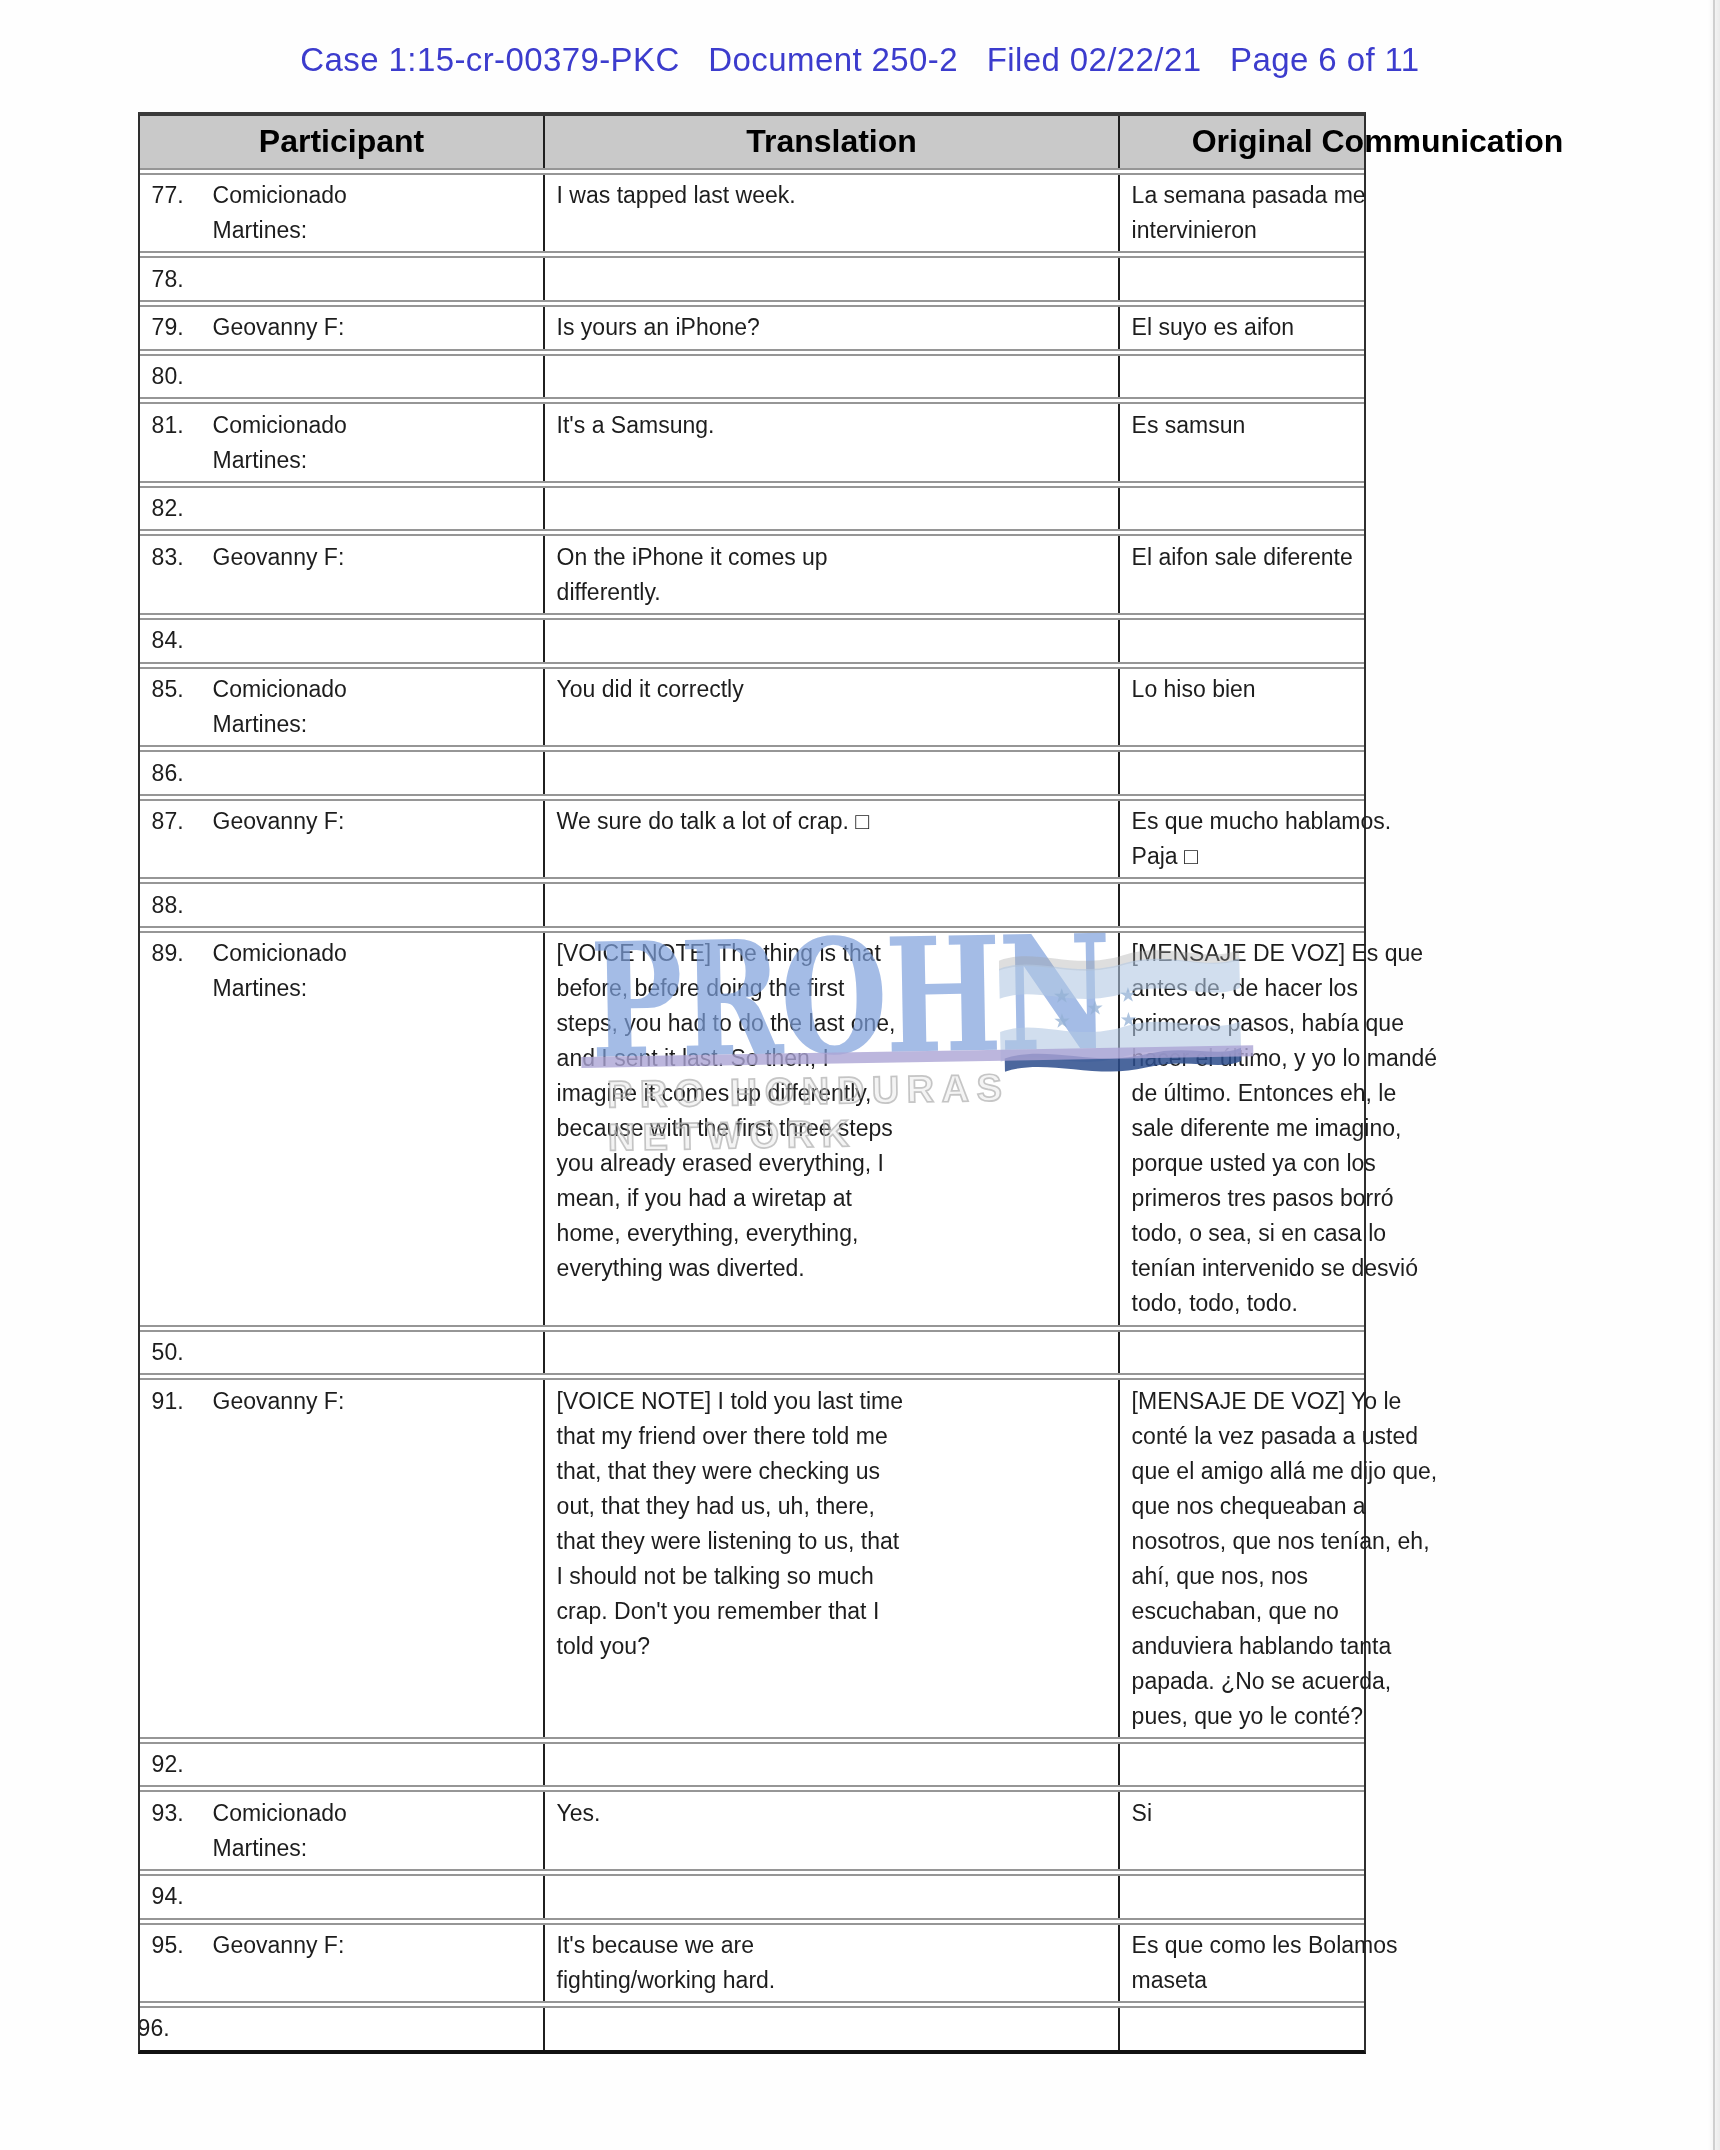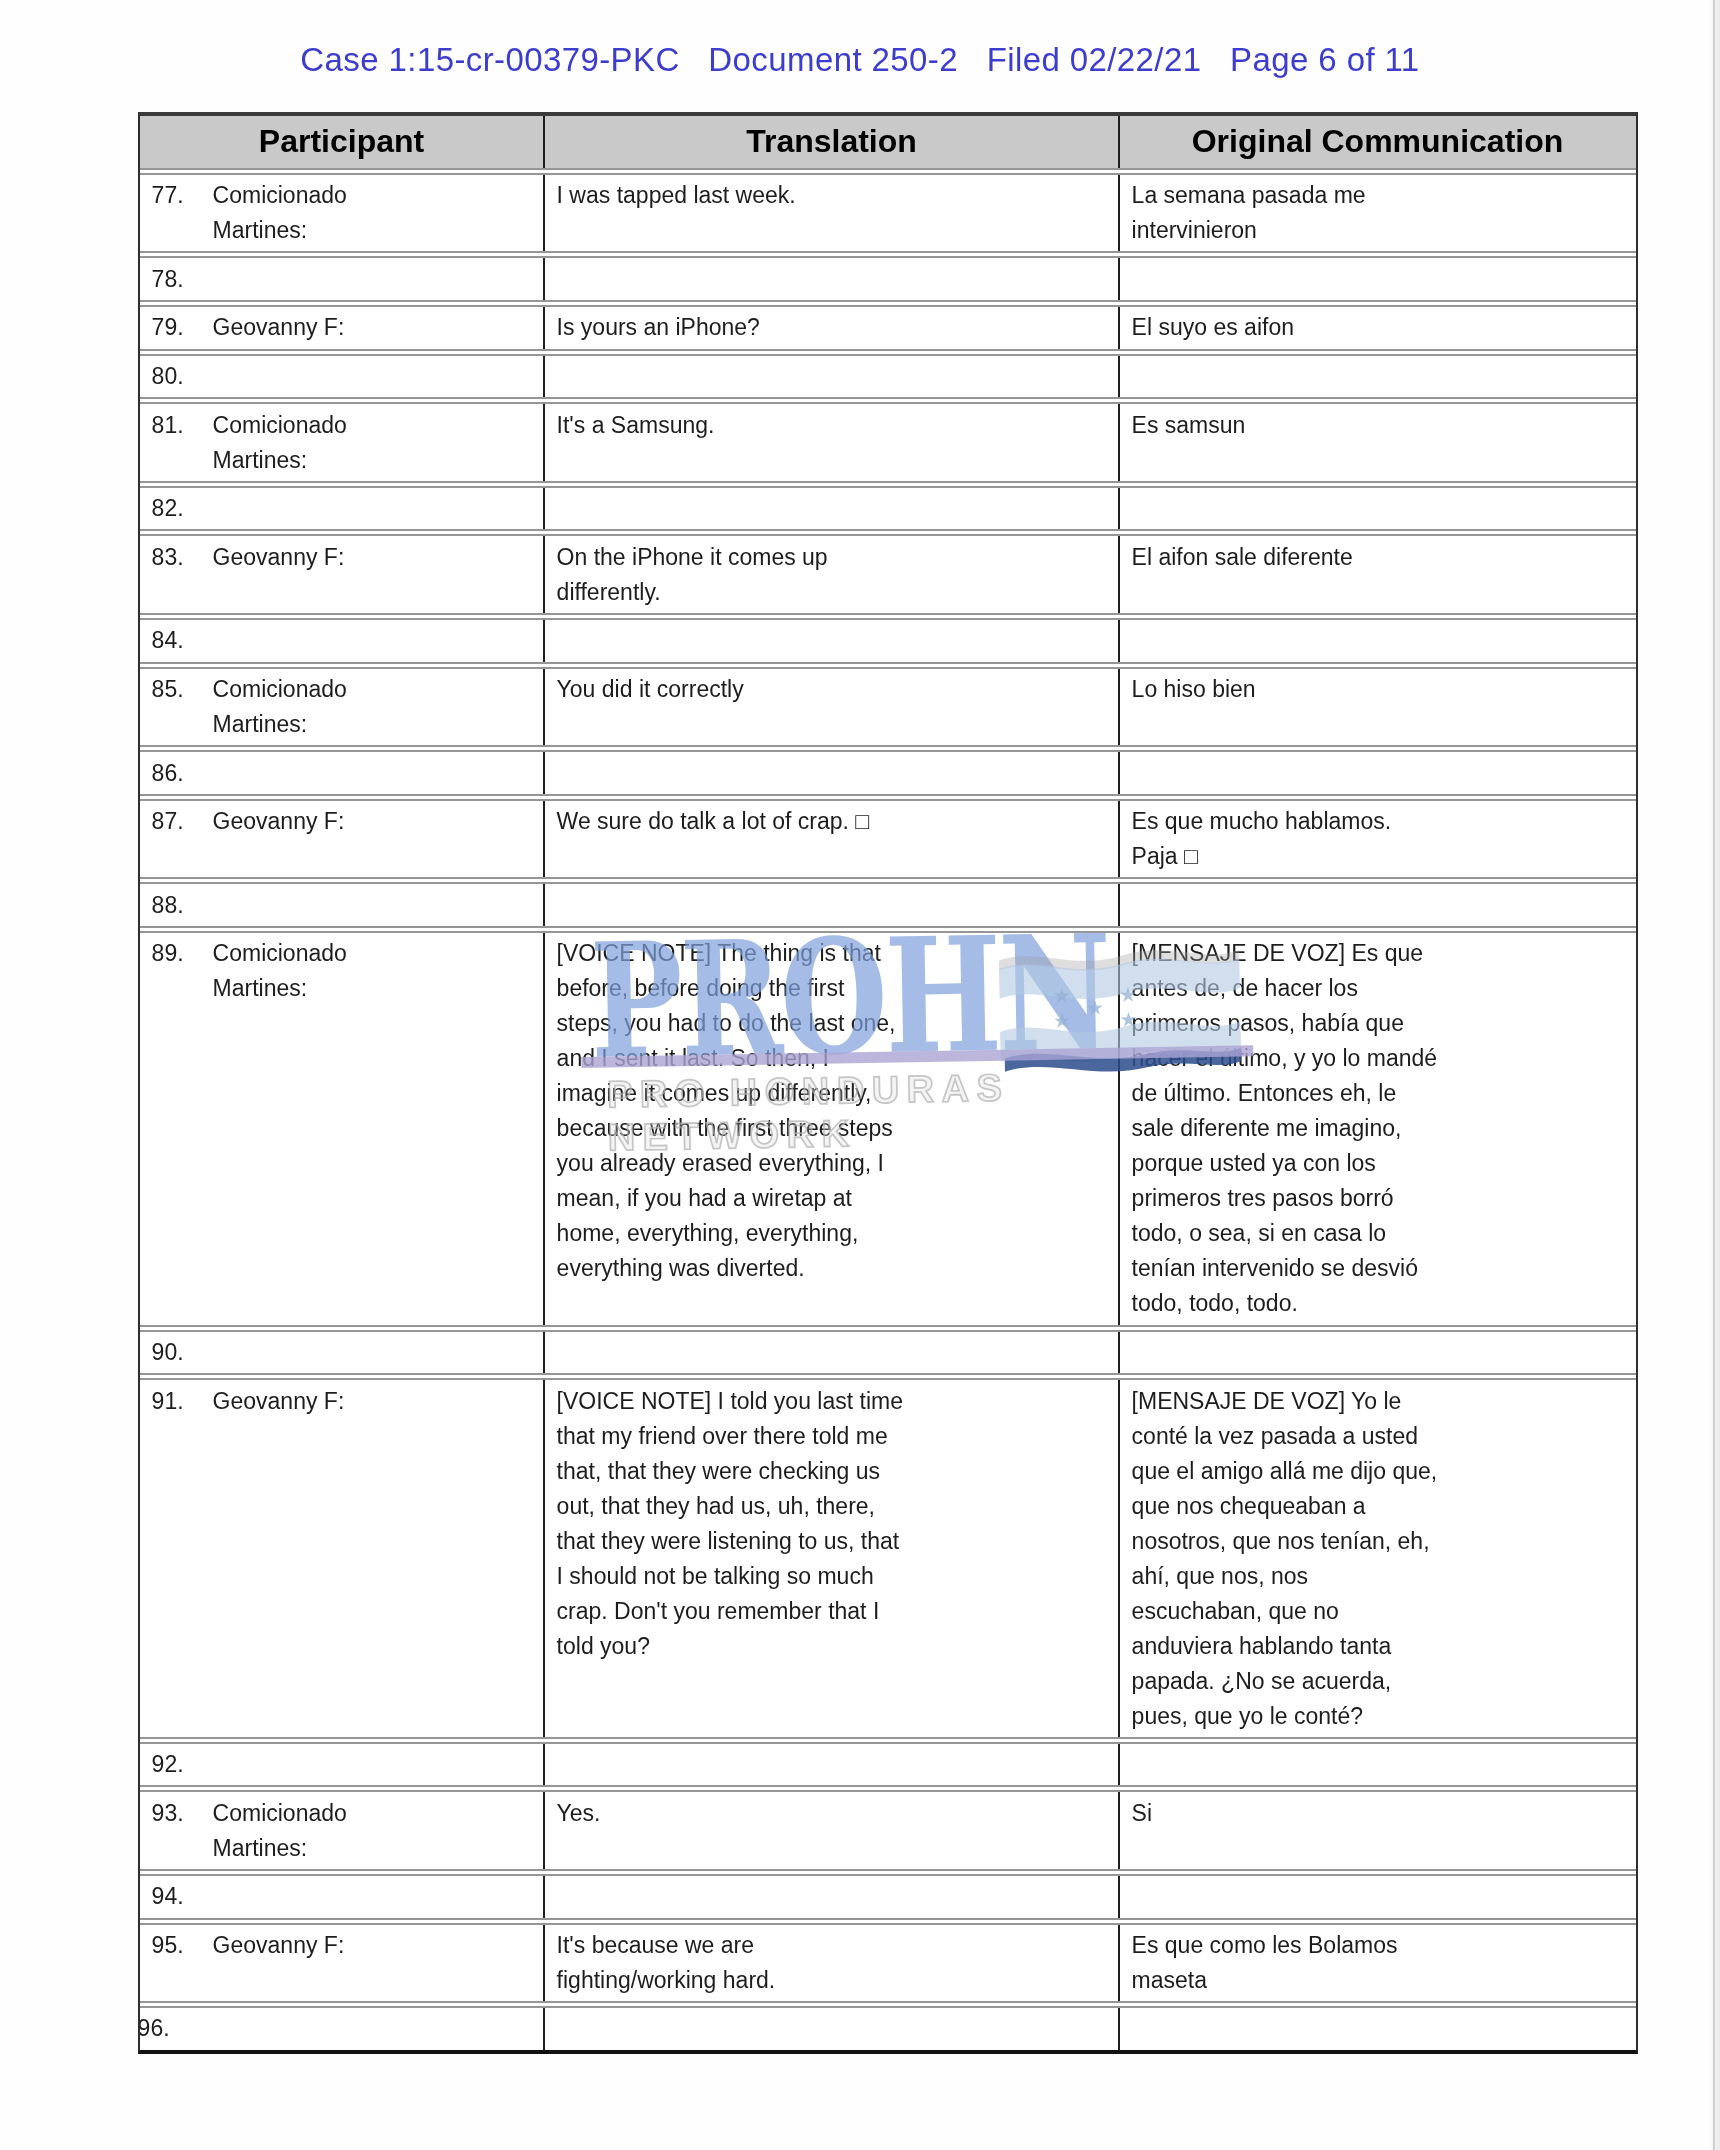--- a/index.html
+++ b/index.html
@@ -12,21 +12,21 @@
     padding-left: 23px;
   }
   
   .case-header {
     position: absolute; top: 41px; left: 0; width: 100%;
     text-align: center; font-size: 33px; font-weight: 400;
     color: #3c3ccd; white-space: pre; letter-spacing: 0.4px;
   }
   
   .doc-table {
-    position: absolute; left: 138px; top: 112px; width: 1500px;
+    position: absolute; left: 138px; top: 112px; width: 1228px;
     border-top: 4.1px solid #3a3a3a;
     border-left: 2.5px solid #2e2e2e;
     border-right: 2.5px solid #2e2e2e;
     border-bottom: 4.1px solid #111;
     background: #fff;
   }
   .trow { display: grid; grid-template-columns: 403px 575px 517px; }
   .tbody .trow { border-top: 7.5px double #969696; }
   .thead .trow { background: #c9c9c9; }
   .hc {
@@ -207,21 +207,21 @@
 de último. Entonces eh, le
 sale diferente me imagino,
 porque usted ya con los
 primeros tres pasos borró
 todo, o sea, si en casa lo
 tenían intervenido se desvió
 todo, todo, todo.</div>
         </div>
         <div class="trow">
           <div class="cell c1">
-            <div class="numwrap">90.</div>
+            <div class="numwrap">50.</div>
             <div class="pname"></div>
           </div>
           <div class="cell c2"></div>
           <div class="cell c3"></div>
         </div>
         <div class="trow">
           <div class="cell c1">
             <div class="numwrap">91.</div>
             <div class="pname">Geovanny F:</div>
           </div>

